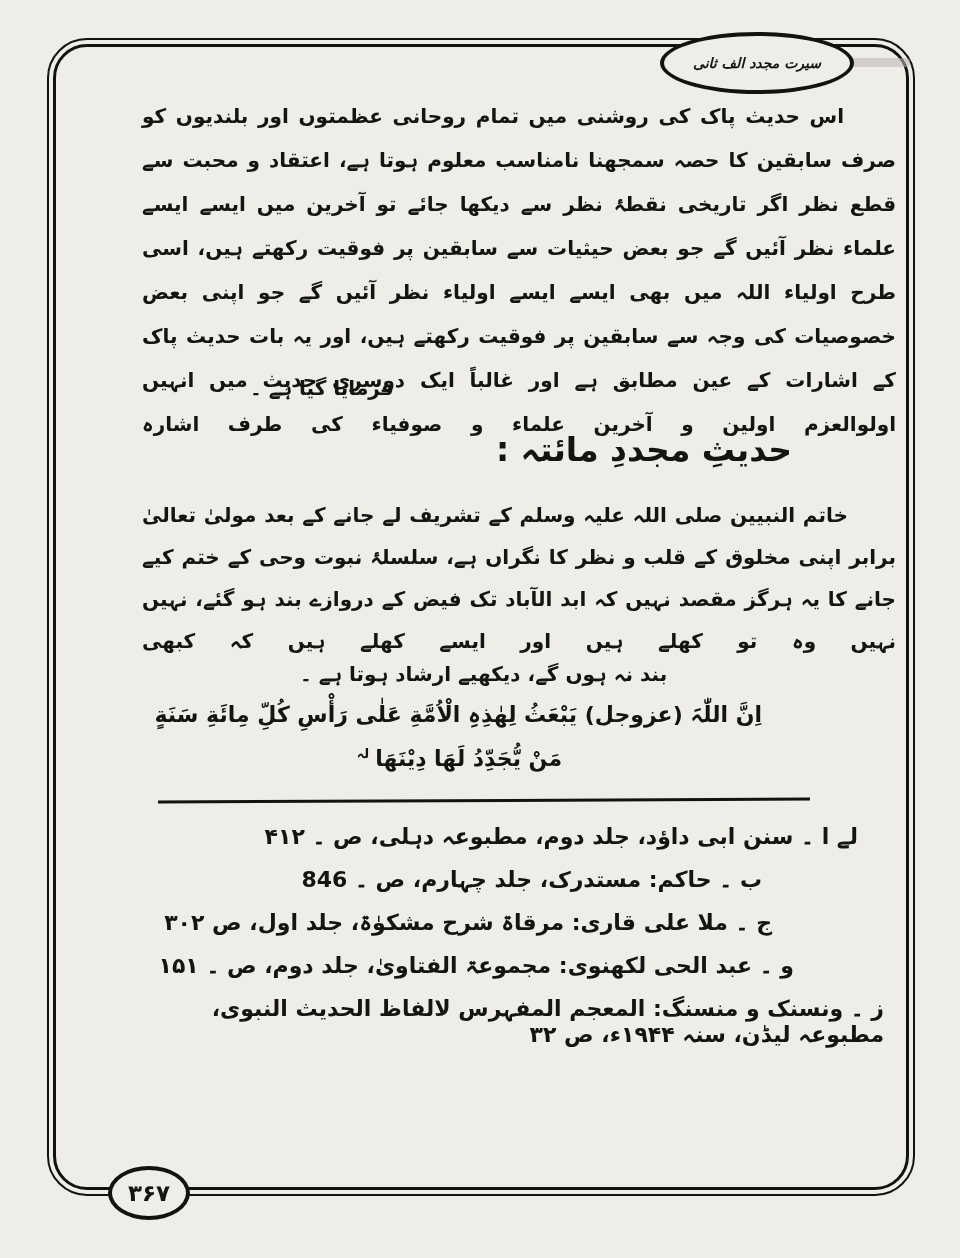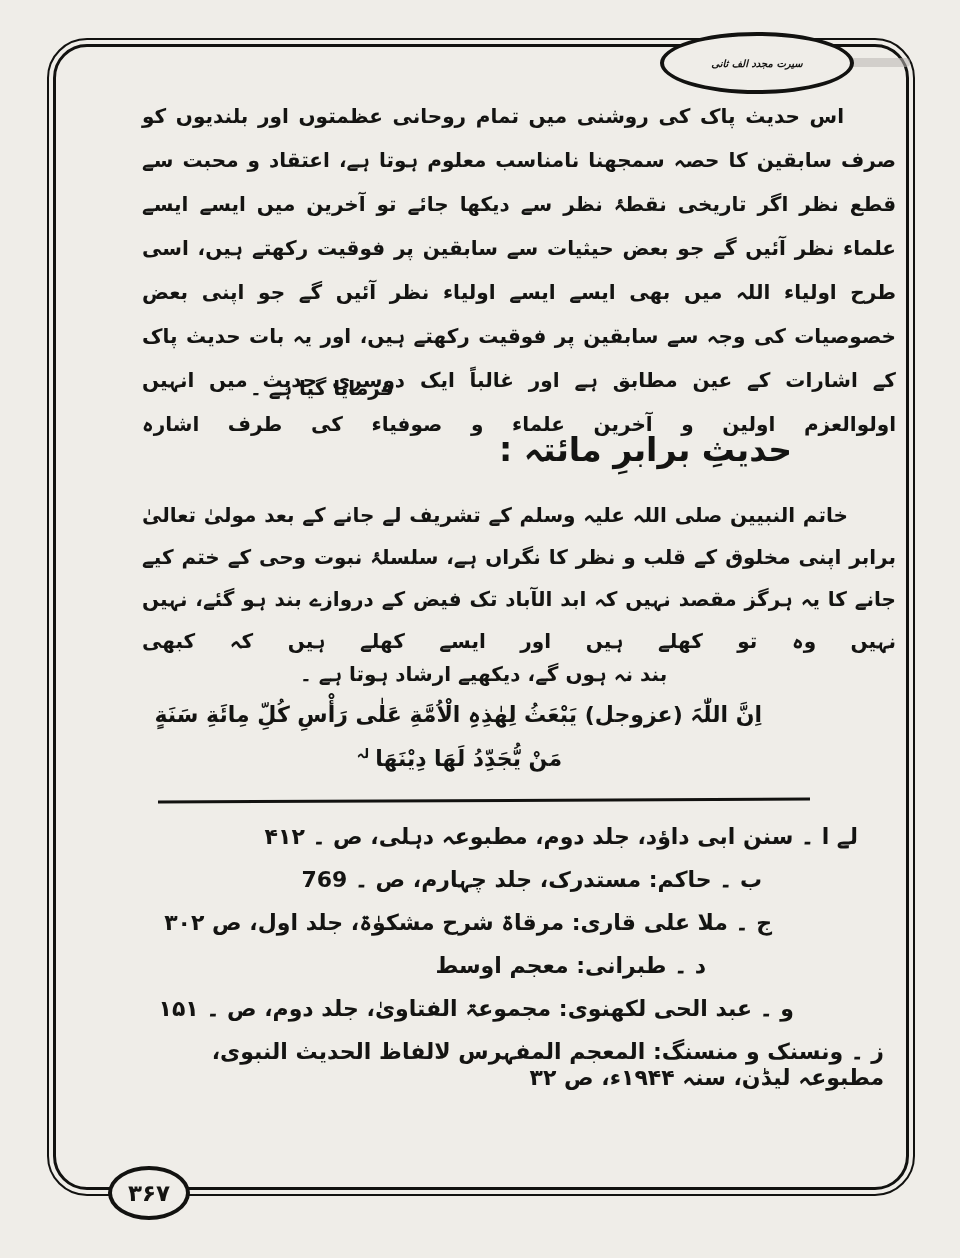--- a/index.html
+++ b/index.html
@@ -18,21 +18,21 @@
     position:absolute;inset:4px;border:3px solid #121210;border-radius:34px;
   }
   
   .cartouche{
     position:absolute;background:#efede8;border:4px solid #121210;border-radius:50%;
     display:flex;align-items:center;justify-content:center;z-index:6;
     direction:rtl;text-align:center;
   }
   .cartouche.header{
     left:660px;top:32px;width:186px;height:54px;
-    font-size:10px;font-weight:700;font-style:italic;letter-spacing:-.3px;
+    font-size:14px;font-weight:700;font-style:italic;letter-spacing:-.3px;
   }
   .cartouche.pageno{
     left:108px;top:1166px;width:74px;height:46px;
     font-size:23px;font-weight:700;
   }
   
   .urdu{direction:rtl;unicode-bidi:embed;}
   .para{
     position:absolute;left:142px;right:64px;
     font-size:20px;font-weight:600;line-height:44px;
@@ -92,32 +92,31 @@
   <span class="urdu">سیرت مجدد الف ثانی</span>
 </div>
 
 <div class="cartouche pageno">
   <span class="urdu">۳۶۷</span>
 </div>
 
 <div class="para para1 urdu">اس حدیث پاک کی روشنی میں تمام روحانی عظمتوں اور بلندیوں کو صرف سابقین کا حصہ سمجھنا نامناسب معلوم ہوتا ہے، اعتقاد و محبت سے قطع نظر اگر تاریخی نقطۂ نظر سے دیکھا جائے تو آخرین میں ایسے ایسے علماء نظر آئیں گے جو بعض حیثیات سے سابقین پر فوقیت رکھتے ہیں، اسی طرح اولیاء اللہ میں بھی ایسے ایسے اولیاء نظر آئیں گے جو اپنی بعض خصوصیات کی وجہ سے سابقین پر فوقیت رکھتے ہیں، اور یہ بات حدیث پاک کے اشارات کے عین مطابق ہے اور غالباً ایک دوسری حدیث میں انہیں اولوالعزم اولین و آخرین علماء و صوفیاء کی طرف اشارہ</div>
 <div class="tail tail1 urdu">فرمایا گیا ہے ۔</div>
 
-<div class="section-heading urdu">حدیثِ برابرِ مائتہ :</div>
+<div class="section-heading urdu">حدیثِ مجددِ مائتہ :</div>
 
 <div class="para para2 urdu">خاتم النبیین صلی اللہ علیہ وسلم کے تشریف لے جانے کے بعد مولیٰ تعالیٰ برابر اپنی مخلوق کے قلب و نظر کا نگراں ہے، سلسلۂ نبوت وحی کے ختم کیے جانے کا یہ ہرگز مقصد نہیں کہ ابد الآباد تک فیض کے دروازے بند ہو گئے، نہیں نہیں وہ تو کھلے ہیں اور ایسے کھلے ہیں کہ کبھی</div>
 <div class="tail tail2 urdu">بند نہ ہوں گے، دیکھیے ارشاد ہوتا ہے ۔</div>
 
 <div class="quote-line quote-l1 urdu">اِنَّ اللّٰہَ (عزوجل) یَبْعَثُ لِھٰذِہِ الْاُمَّةِ عَلٰی رَأْسِ کُلِّ مِائَةِ سَنَةٍ</div>
 <div class="quote-line quote-l2 urdu">
   <span>مَنْ یُّجَدِّدُ لَھَا دِیْنَھَا</span><sup>لہ</sup>
 </div>
 
 <div class="fn-sep"></div>
 
 <div class="footnotes urdu">
   <div class="fn-row fn-0">لے  ا ۔ سنن ابی داؤد، جلد دوم، مطبوعہ دہلی، ص ۔ ۴۱۲</div>
-  <div class="fn-row fn-1">ب ۔ حاکم: مستدرک، جلد چہارم، ص ۔ 769</div>
+  <div class="fn-row fn-1">ب ۔ حاکم: مستدرک، جلد چہارم، ص ۔ 846</div>
   <div class="fn-row fn-2">ج ۔ ملا علی قاری: مرقاۃ شرح مشکوٰۃ، جلد اول، ص ۳۰۲</div>
-  <div class="fn-row fn-3">د ۔ طبرانی: معجم اوسط</div>
   <div class="fn-row fn-5">و ۔ عبد الحی لکھنوی: مجموعۃ الفتاویٰ، جلد دوم، ص ۔ ۱۵۱</div>
   <div class="fn-row fn-6">ز ۔ ونسنک و منسنگ: المعجم المفہرس لالفاظ الحدیث النبوی، مطبوعہ لیڈن، سنہ ۱۹۴۴ء، ص ۳۲</div>
 </div>
 
 </body></html>

